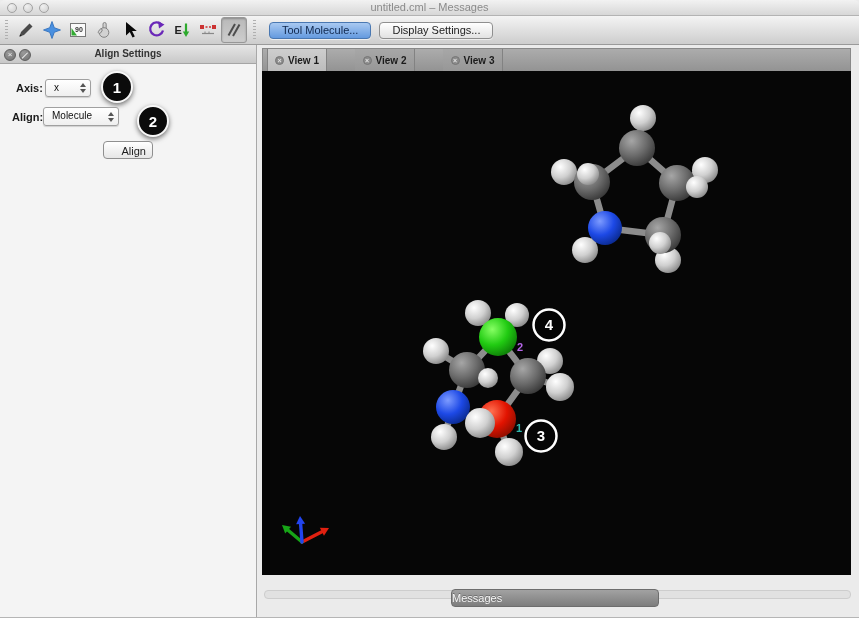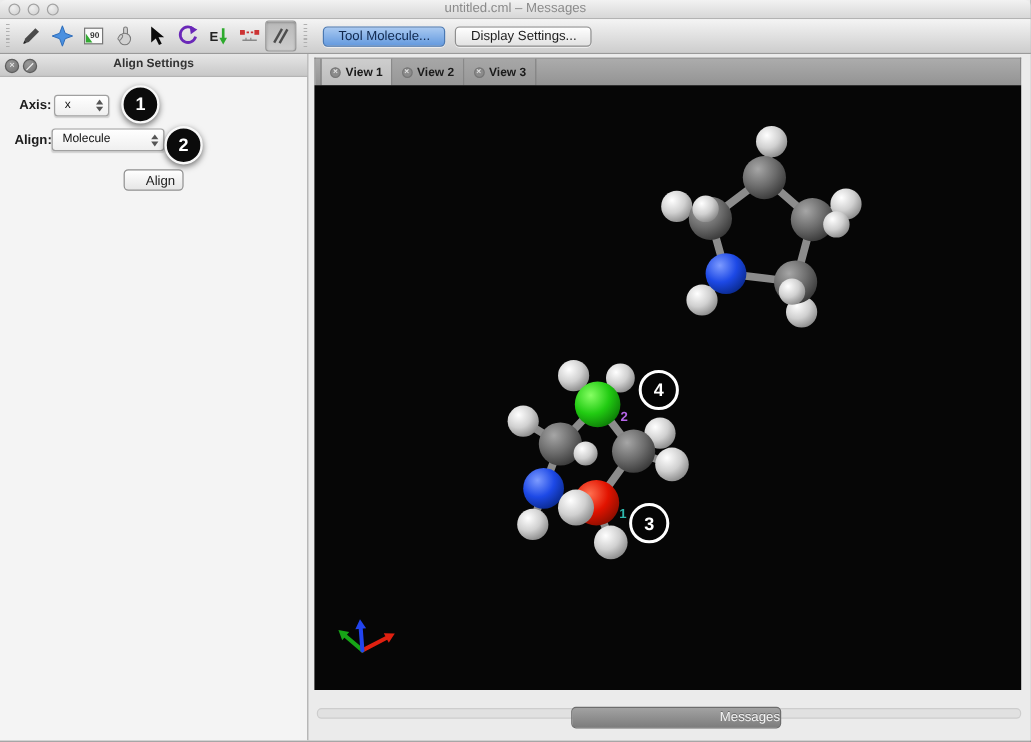--- a/index.html
+++ b/index.html
@@ -61,34 +61,34 @@
     border-radius:4px;border:1px solid #8f8f8f;background:linear-gradient(#ffffff,#e6e6e6);
     font-size:11px;color:#1c1c1c;text-align:right;line-height:16px;box-sizing:border-box;}
   .callout{position:absolute;width:32px;height:32px;border-radius:50%;box-sizing:border-box;
     background:#0b0b0b;border:2.5px solid #f8f8f8;color:#fff;font-size:15px;font-weight:bold;
     display:flex;align-items:center;justify-content:center;
     box-shadow:0 2px 5px rgba(0,0,0,.55);}
   
   .right-area{position:absolute;left:258px;top:45px;right:0;bottom:0;background:#ebebeb;}
   .tabbar{position:absolute;left:4px;top:3px;width:589px;height:23px;box-sizing:border-box;
     background:linear-gradient(#acacac,#939393);border:1px solid #898989;border-bottom:none;
-    display:flex;padding-left:4px;}
+    display:flex;padding-left:4px;gap:28px;}
   .tab{width:60px;height:100%;display:flex;align-items:center;justify-content:center;gap:4px;
     font-size:10px;font-weight:bold;color:#1b1b1b;border-right:1px solid #828282;
     background:linear-gradient(#a7a7a7,#979797);box-sizing:border-box;}
   .tab:first-child{border-left:1px solid #828282;}
   .tab.active{background:linear-gradient(#cecece,#bcbcbc);}
   .tab-close{width:9px;height:9px;border-radius:50%;background:#8b8b8b;border:1px solid #767676;
     color:#e3e3e3;font-size:7px;line-height:8px;text-align:center;box-sizing:border-box;flex:0 0 auto;}
   .viewport{position:absolute;left:4px;top:26px;width:589px;height:504px;background:#060606;}
   .collapsed-bar{position:absolute;left:6px;right:8px;top:545px;height:9px;
     background:#e1e1e1;border:1px solid #cdcdcd;border-radius:4px;box-sizing:border-box;}
-  .messages-btn{position:absolute;left:218px;top:544px;width:175px;height:18px;
+  .messages-btn{position:absolute;left:193px;top:544px;width:208px;height:18px;
     background:linear-gradient(#a2a2a2,#7d7d7d);border:1px solid #6d6d6d;border-radius:4px;
-    color:#f5f5f5;font-size:11px;text-align:right;line-height:17px;box-sizing:border-box;
+    color:#f5f5f5;font-size:11px;text-align:left;line-height:17px;box-sizing:border-box;
     text-shadow:0 -1px 0 rgba(0,0,0,.3);}
 </style>
 </head>
 <body>
 
 <div class="titlebar">
   <div class="traffic">
     <span class="tl"></span>
     <span class="tl"></span>
     <span class="tl"></span>
@@ -173,21 +173,21 @@
   </div>
 
   <span class="fld-label" style="left:16px;top:37px;">Axis:</span>
   <div class="popup" style="left:45px;top:34px;width:46px;height:18px;">
     <span>x</span>
     <span class="stepper"></span>
   </div>
   <div class="callout" style="left:101px;top:26px;">1</div>
 
   <span class="fld-label" style="left:12px;top:66px;">Align:</span>
-  <div class="popup" style="left:43px;top:62px;width:94px;height:19px;">
+  <div class="popup" style="left:43px;top:62px;width:76px;height:19px;">
     <span>Molecule</span>
     <span class="stepper"></span>
   </div>
   <div class="callout" style="left:137px;top:60px;">2</div>
 
   <button class="align-btn">Align</button>
 </div>
 
 <div class="right-area">
   <div class="tabbar">

